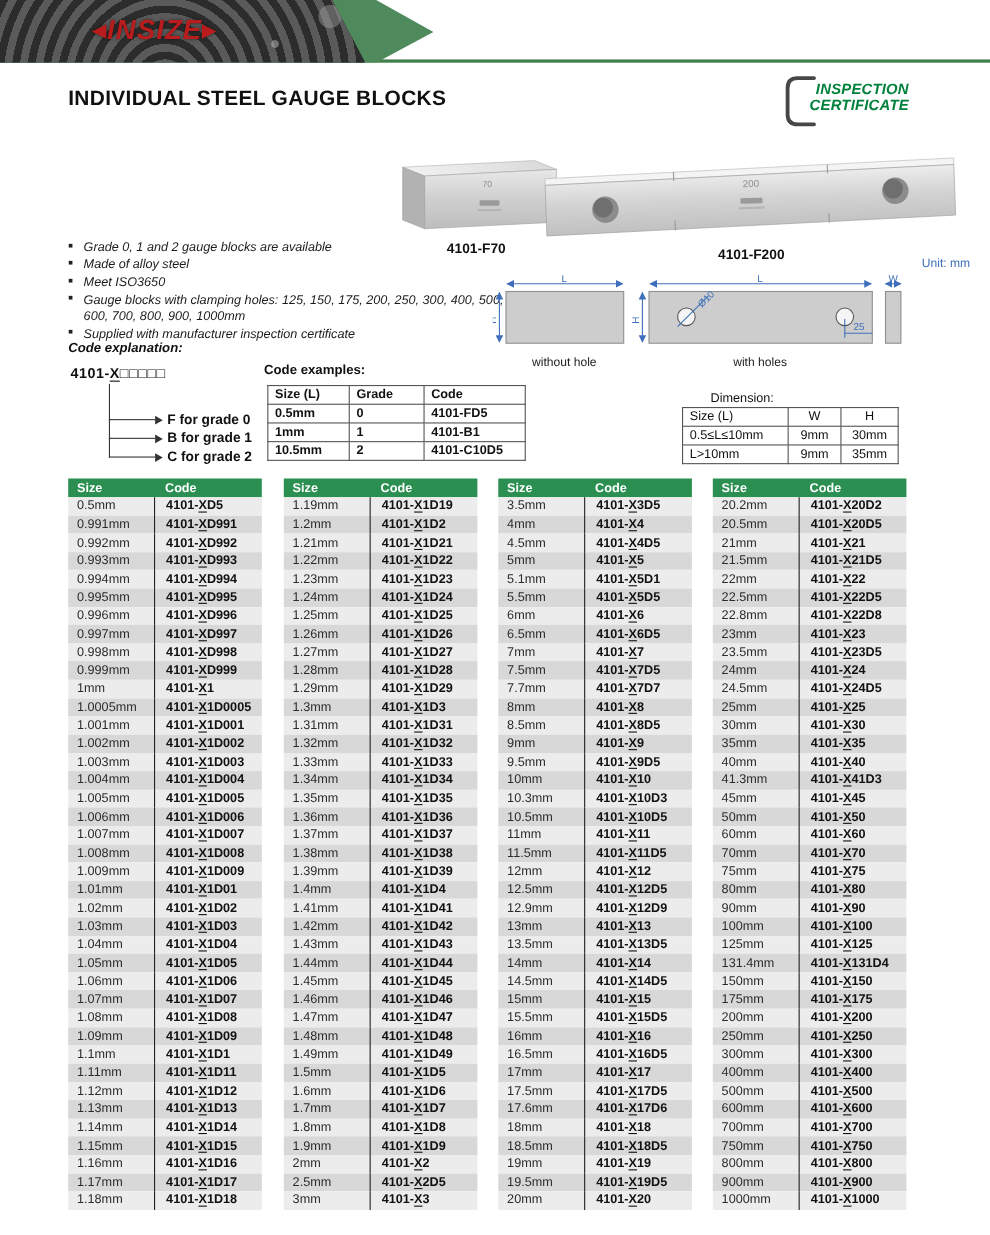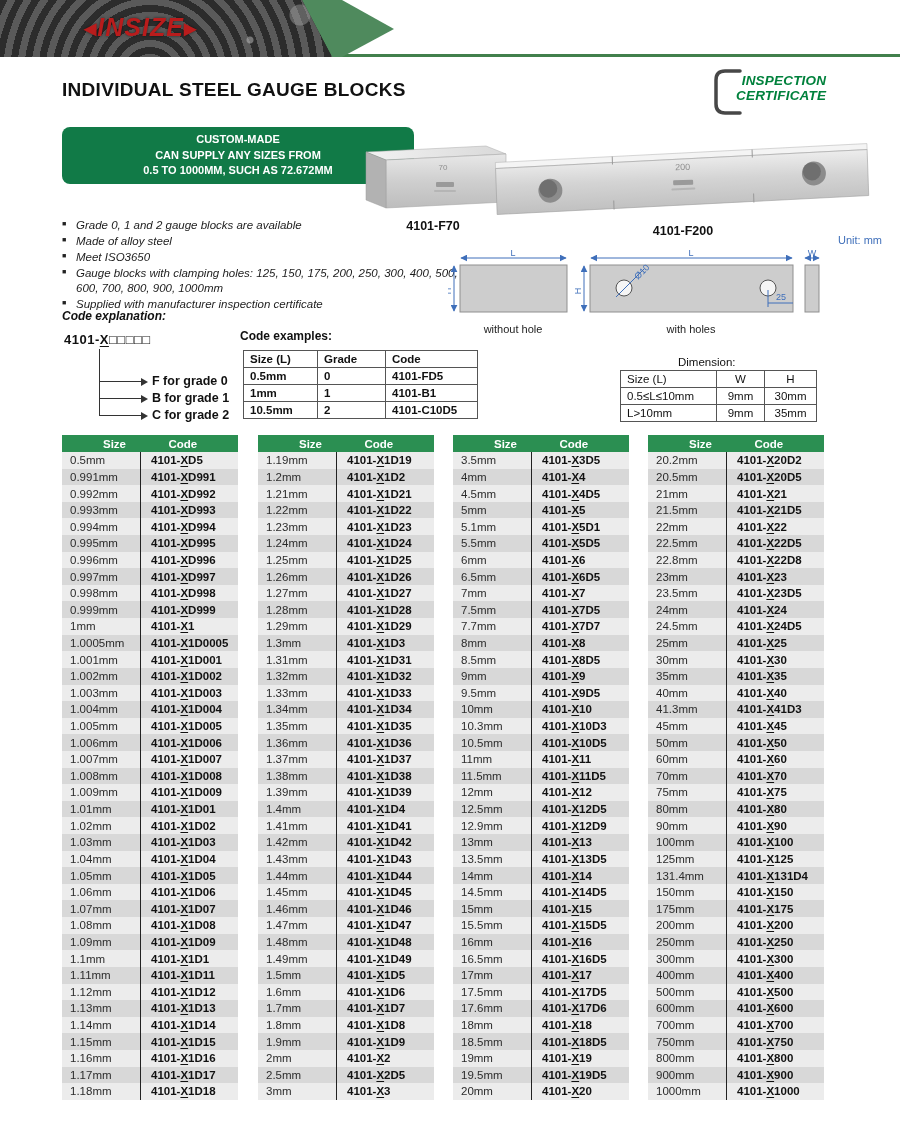--- a/index.html
+++ b/index.html
@@ -58,30 +58,30 @@
   .mini-table td, .mini-table th { border:1px solid #555; font-size:11.5px; color:#111; text-align:left; padding:1px 6px; height:17px; }
   .mini-table th { font-weight:bold; }
   .mini-table td { font-weight:bold; }
   .code-ex-table .c1 { width:74px; } .code-ex-table .c2 { width:68px; } .code-ex-table .c3 { width:92px; }
 
   
   .unit-note { position:absolute; left:838px; top:234px; font-size:11px; color:#3f6fba; }
   .diagrams { position:absolute; left:448px; top:250px; }
 
   
-  .dim-heading { position:absolute; left:640px; top:356px; font-size:11.5px; color:#111;padding-left:38px; }
+  .dim-heading { position:absolute; left:608px; top:356px; font-size:11.5px; color:#111;padding-left:38px; }
   .dim-table { left:620px; top:370px; }
   .dim-table td, .dim-table th { font-weight:normal; }
   .dim-table .c1 { width:96px; } .dim-table .c2 { width:48px; } .dim-table .c3 { width:52px; }
 
   
   .groups { position:absolute; left:62px; top:435px; width:800px; }
   .st-group { position:absolute; top:0; width:176px; }
   .st-row { display:flex; height:16.62px; align-items:center; }
-  .st-head { background:#2b8f52; height:17px;padding-left:33px; }
+  .st-head { background:#2b8f52; height:17px; }
   .st-head .st-size, .st-head .st-code { color:#fff; font-weight:bold; font-size:11.5px; border:none; }
   .st-size { width:78px; font-size:11.5px; color:#2b2b2b; padding-left:8px; height:100%; display:flex; align-items:center; }
   .st-code { width:98px; font-size:11.5px; font-weight:bold; color:#111; padding-left:10px; height:100%; display:flex; align-items:center; border-left:1px solid #222; }
   .st-row.light { background:#ececec; }
   .st-row.dark { background:#d8d8d8; }
   .st-code u { text-underline-offset:2px; }
 </style>
 </head>
 <body>
 
@@ -98,25 +98,20 @@
   <div class="badge">
     <svg width="34" height="48" viewBox="0 0 34 48">
       <path d="M28,3 H13 Q4,3 4,12 V36 Q4,45 13,45 H28" fill="none" stroke="#474747" stroke-width="3.5" stroke-linecap="round"></path>
     </svg>
     <div class="badge-text">
       <div>INSPECTION</div>
       <div>CERTIFICATE</div>
     </div>
   </div>
 
-  <div class="custom-box">
-    <div>CUSTOM-MADE</div>
-    <div>CAN SUPPLY ANY SIZES FROM</div>
-    <div>0.5 TO 1000MM, SUCH AS 72.672MM</div>
-  </div>
 
   <svg class="f70" width="170" height="85" viewBox="0 0 170 85">
     <defs>
       <linearGradient id="gfront" x1="0" y1="0" x2="0" y2="1">
         <stop offset="0" stop-color="#e8e8e8"></stop>
           <stop offset=".5" stop-color="#cfcfcf"></stop>
           <stop offset="1" stop-color="#bdbdbd"></stop>
       </linearGradient>
       <linearGradient id="gtop" x1="0" y1="0" x2="1" y2="0">
         <stop offset="0" stop-color="#f2f2f2"></stop>

